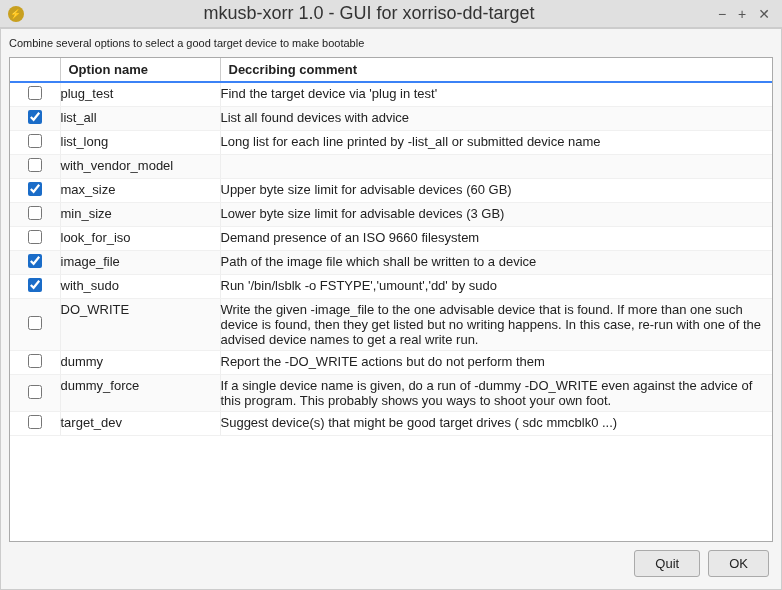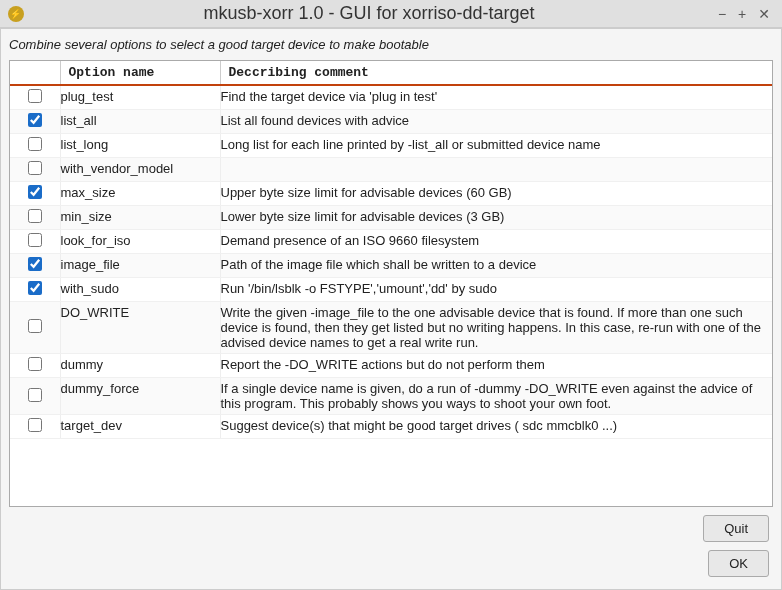--- a/index.html
+++ b/index.html
@@ -47,47 +47,45 @@
     }
     .window-body {
       flex: 1;
       background: #f5f5f5;
       display: flex;
       flex-direction: column;
       padding: 8px;
       border: 1px solid #ccc;
     }
     .description {
-      font-size: 13px;
+      font-size: 11px;
       color: #222;
       margin-bottom: 8px;
-      font-style: italic;
     }
     .table-container {
       flex: 1;
       border: 1px solid #aaa;
       overflow-y: auto;
       background: white;
     }
     table {
       width: 100%;
       border-collapse: collapse;
     }
     thead tr {
       background: #e8e8e8;
     }
     th {
       text-align: left;
       padding: 4px 8px;
-      border-bottom: 2px solid #c2410c;
+      border-bottom: 2px solid #3b82f6;
       border-right: 1px solid #ccc;
       font-weight: bold;
       font-size: 13px;
       color: #222;
-      font-family: Liberation Mono, monospace;
     }
     th:last-child { border-right: none; }
     td {
       padding: 3px 0;
       vertical-align: top;
       border-right: 1px solid #eee;
       border-bottom: 1px solid #f0f0f0;
       font-size: 13px;
       color: #222;
     }
@@ -106,21 +104,20 @@
       height: 14px;
       accent-color: #1a6cc8;
       cursor: pointer;
     }
     .footer {
       display: flex;
       justify-content: flex-end;
       align-items: flex-end;
       padding: 8px 4px 4px 4px;
       gap: 8px;
-      flex-direction: column;
     }
     .footer-btn {
       padding: 5px 20px;
       font-size: 13px;
       background: #e8e8e8;
       border: 1px solid #aaa;
       border-radius: 3px;
       cursor: pointer;
       color: #222;
     }

